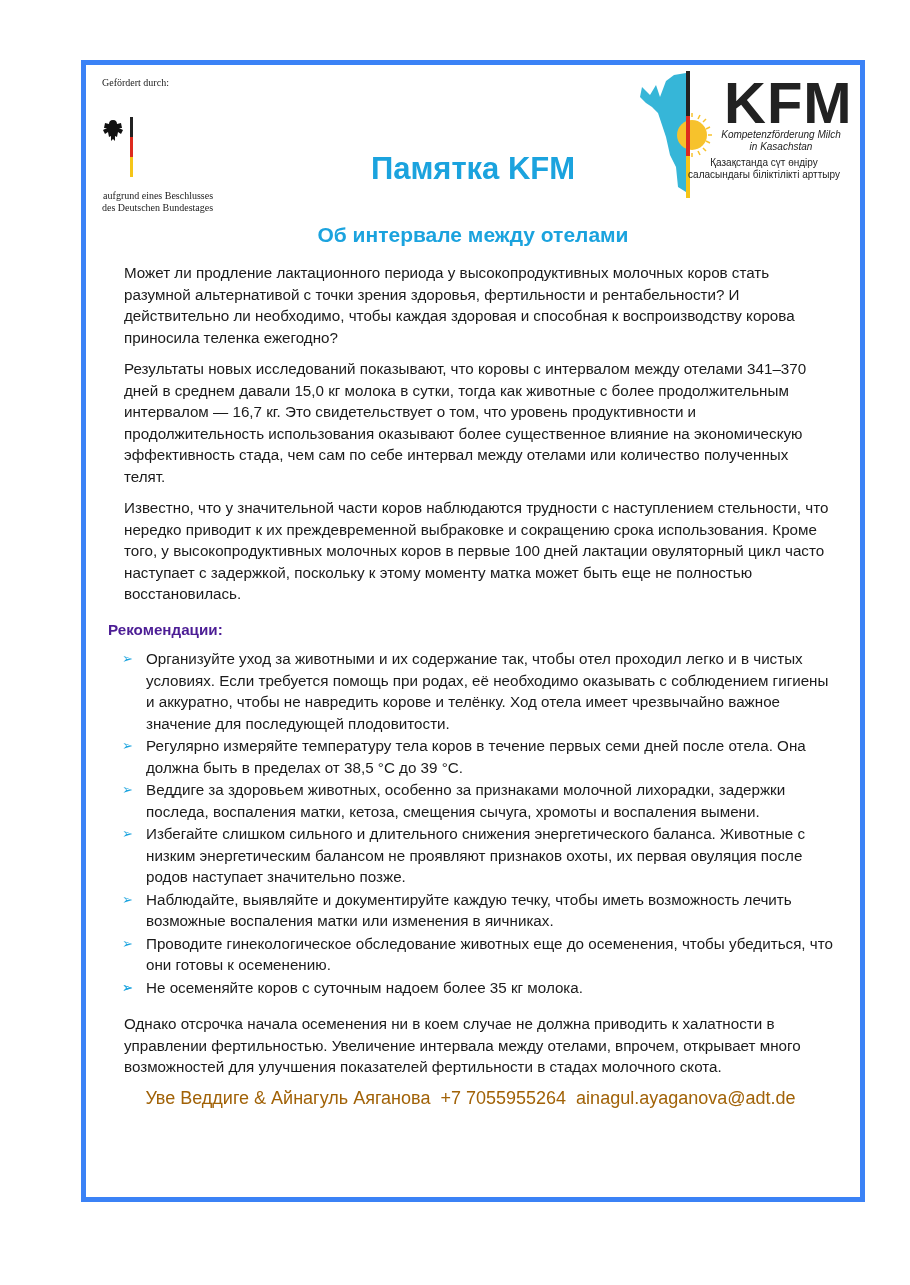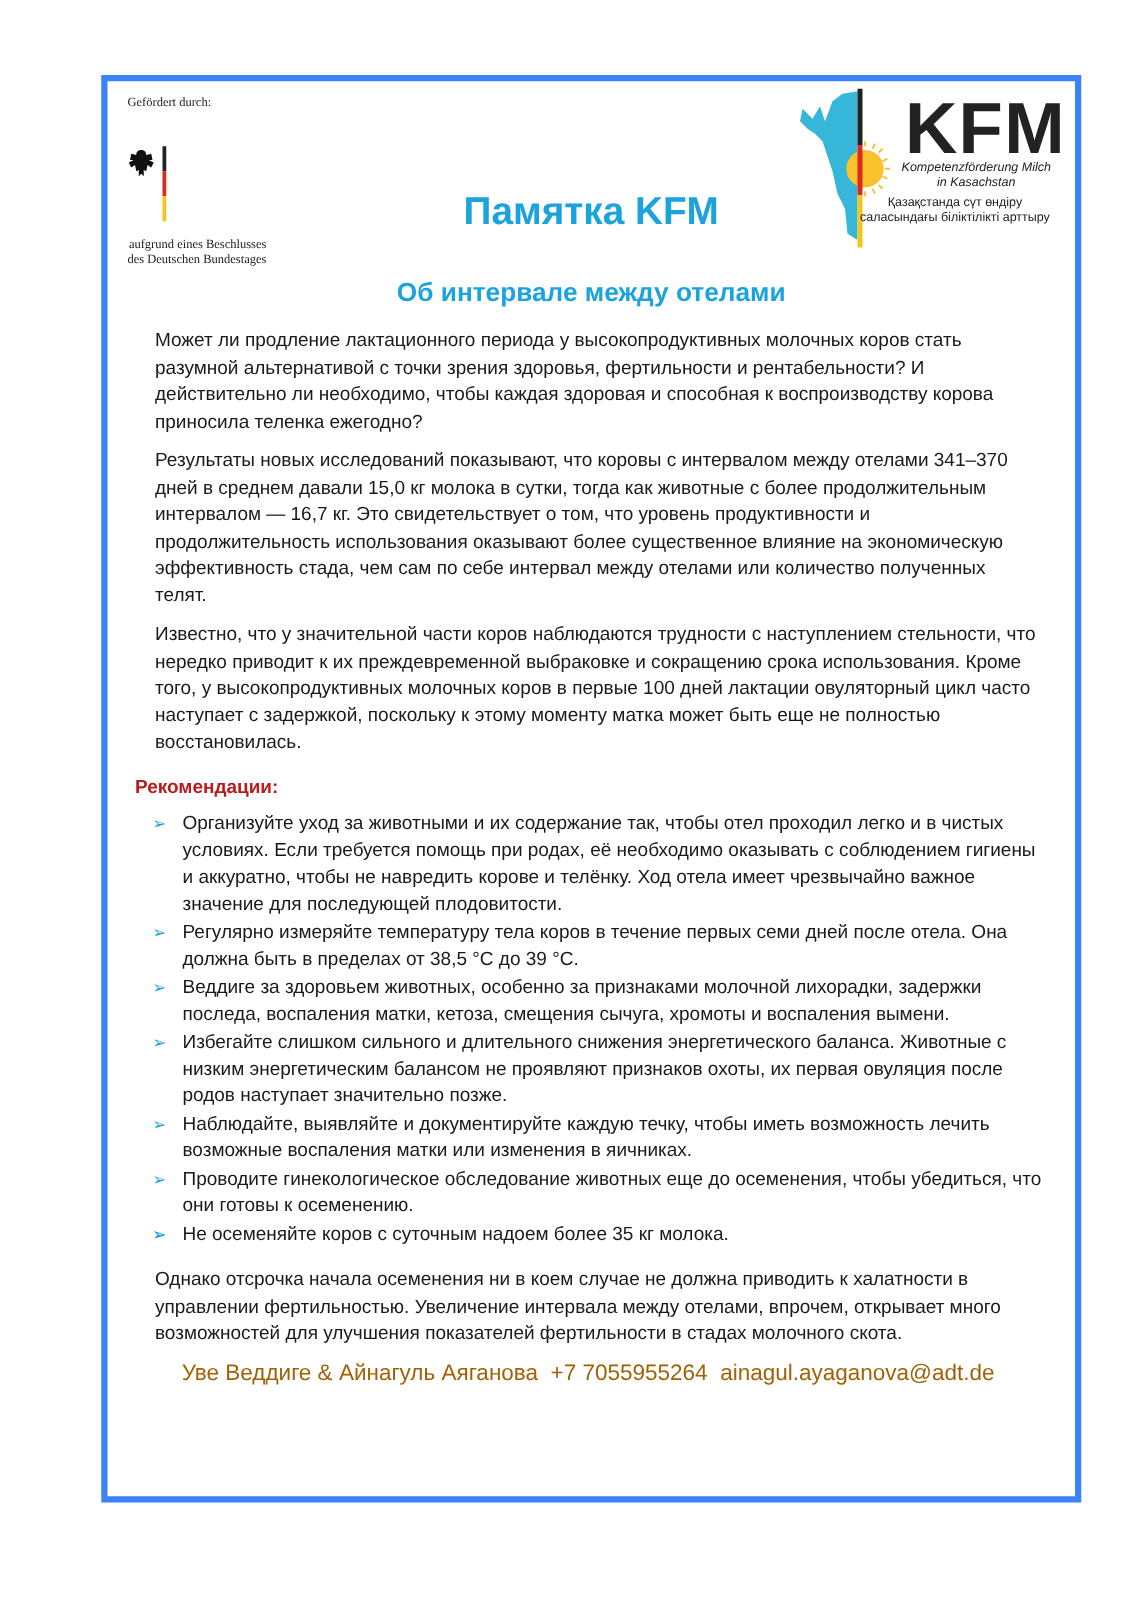--- a/index.html
+++ b/index.html
@@ -14,21 +14,21 @@
   .ministry-name { position:absolute; left:36px; top:10px; font-size:10px; line-height:12px; color:#222; }
   .resolution { position:absolute; left:0; top:113px; font-family:"Liberation Serif", serif; font-size:10px; line-height:12px; color:#222;text-align:right; }
   .kfm-logo { position:absolute; left:550px; top:2px; width:220px; height:135px; }
   .kfm-big { position:absolute; left:88px; top:2px; font-size:58px; font-weight:bold; color:#222; letter-spacing:1px; }
   .kfm-sub1 { position:absolute; left:75px; top:62px; width:140px; text-align:center; font-size:10px; line-height:12px; color:#222;font-style:italic; }
   .kfm-sub2 { position:absolute; left:43px; top:90px; width:170px; text-align:center; font-size:10px; line-height:12px; color:#222; }
   .title { position:absolute; left:0; right:0; top:86px; text-align:center; font-size:31px; font-weight:bold; color:#1ba3de; }
   .subtitle { position:absolute; left:0; right:0; top:158px; text-align:center; font-size:21px; font-weight:bold; color:#1ba3de; }
   .content { position:absolute; left:22px; top:197px; width:725px; font-size:15.2px; line-height:21.5px; color:#1a1a1a; }
   .content p { margin:0 0 10px 16px; }
-  .rec-head { color:#b91c1c; font-weight:bold; margin:14px 0 8px 0; }
+  .rec-head { color:#4c1d95; font-weight:bold; margin:14px 0 8px 0; }
   ul.recs { list-style:none; margin:0 0 15px 0; padding:0; }
   ul.recs li { position:relative; padding-left:38px; margin:0 0 1px 0; }
   ul.recs li .bullet { position:absolute; left:14px; top:0; color:#1ba3de; font-size:13px; }
   .footer { text-align:center; color:#a16207; font-size:18px; margin-top:6px; }
 </style>
 </head>
 <body>
 
 <div class="frame">
 

